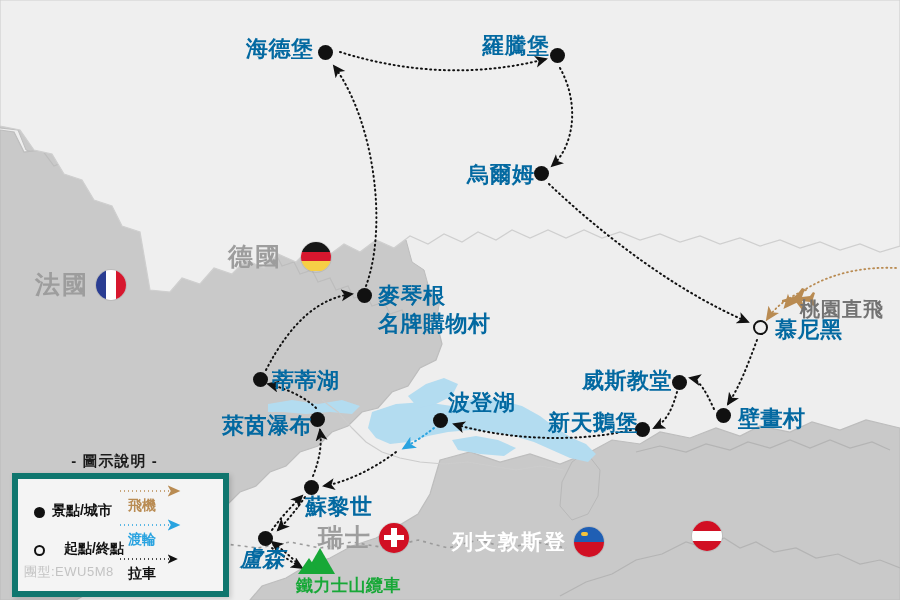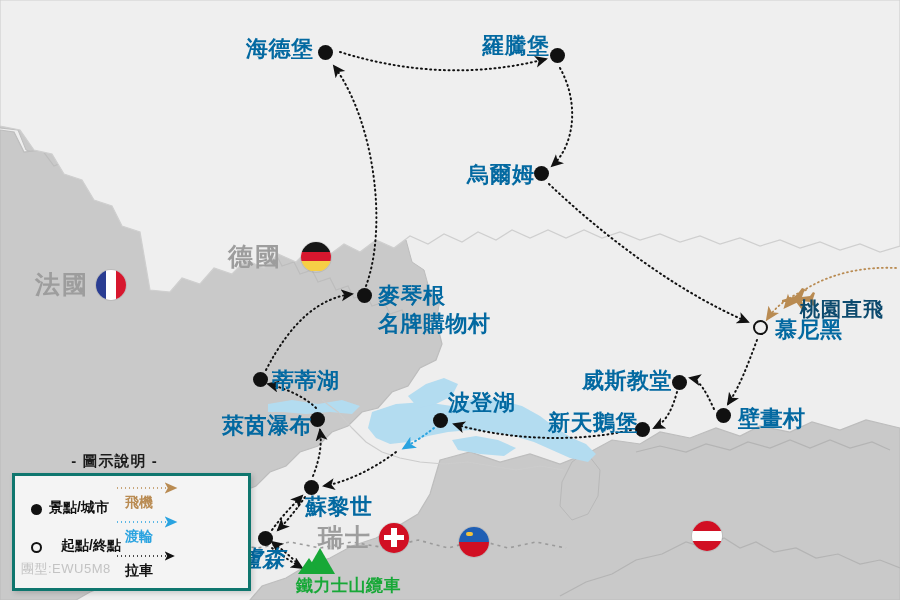--- a/index.html
+++ b/index.html
@@ -43,35 +43,34 @@
   
   .flag-ch{background:#d10f23;}
   .flag-ch i:nth-child(1){left:41%;top:18%;width:18%;height:64%;background:#fff;}
   .flag-ch i:nth-child(2){left:18%;top:41%;width:64%;height:18%;background:#fff;}
   
   .flag-li i:nth-child(1){left:0;top:0;width:100%;height:50%;background:#1f5fb4;}
   .flag-li i:nth-child(2){left:0;top:50%;width:100%;height:50%;background:#d10f23;}
   .flag-li i:nth-child(3){left:22%;top:17%;width:26%;height:14%;background:#f4c33c;border-radius:2px;}
   .legend-box{
     position:absolute;left:12px;top:473px;width:205px;height:112px;
-    background:#f4f4f4;border:3px solid #0f766e;
+    background:#f4f4f4;border:6px solid #0f766e;
     box-shadow:2px 2px 5px rgba(0,0,0,.16);
-    padding-left:28px;
   }
   .legend-title{
     position:absolute;left:12px;top:452px;width:205px;text-align:center;
     font-size:15px;font-weight:bold;color:#1b1b1b;letter-spacing:1px;
   }
   .lg-text{position:absolute;font-size:14px;font-weight:bold;color:#111;white-space:nowrap;}
   .lg-dot-filled{position:absolute;width:11px;height:11px;border-radius:50%;background:#111;}
   .lg-dot-hollow{position:absolute;width:11px;height:11px;border-radius:50%;border:2px solid #111;box-sizing:border-box;background:#f4f4f4;}
   .tourcode{position:absolute;font-size:13px;color:#c3c3c3;font-weight:normal;letter-spacing:.5px;white-space:nowrap;}
   .lg-mode{position:absolute;font-size:14px;font-weight:bold;white-space:nowrap;}
   .flight-label{
-    position:absolute;font-size:20px;font-weight:bold;color:#0c4a6e;
+    position:absolute;font-size:20px;font-weight:bold;color:#737373;
     white-space:nowrap;letter-spacing:1px;
   }
   .titlis-label{
     position:absolute;font-size:17px;font-weight:bold;color:#17a837;
     white-space:nowrap;letter-spacing:.5px;
   }
 </style>
 </head>
 <body>
 
@@ -208,20 +207,21 @@
       </span>
     </div>
     <div class="country c-grey" style="left: 318px; top: 521px;">
       <span>瑞士</span>
       <span class="flag flag-ch">
         <i></i>
         <i></i>
       </span>
     </div>
     <div class="country c-white" style="left: 452px; top: 527px; font-size: 21px;">
+      <span>列支敦斯登</span>
       <span class="flag flag-li">
         <i></i>
         <i></i>
         <i></i>
       </span>
     </div>
     <div class="country c-white" style="left: 685px; top: 521px;">
       <span class="flag flag-at">
         <i></i>
         <i></i>

